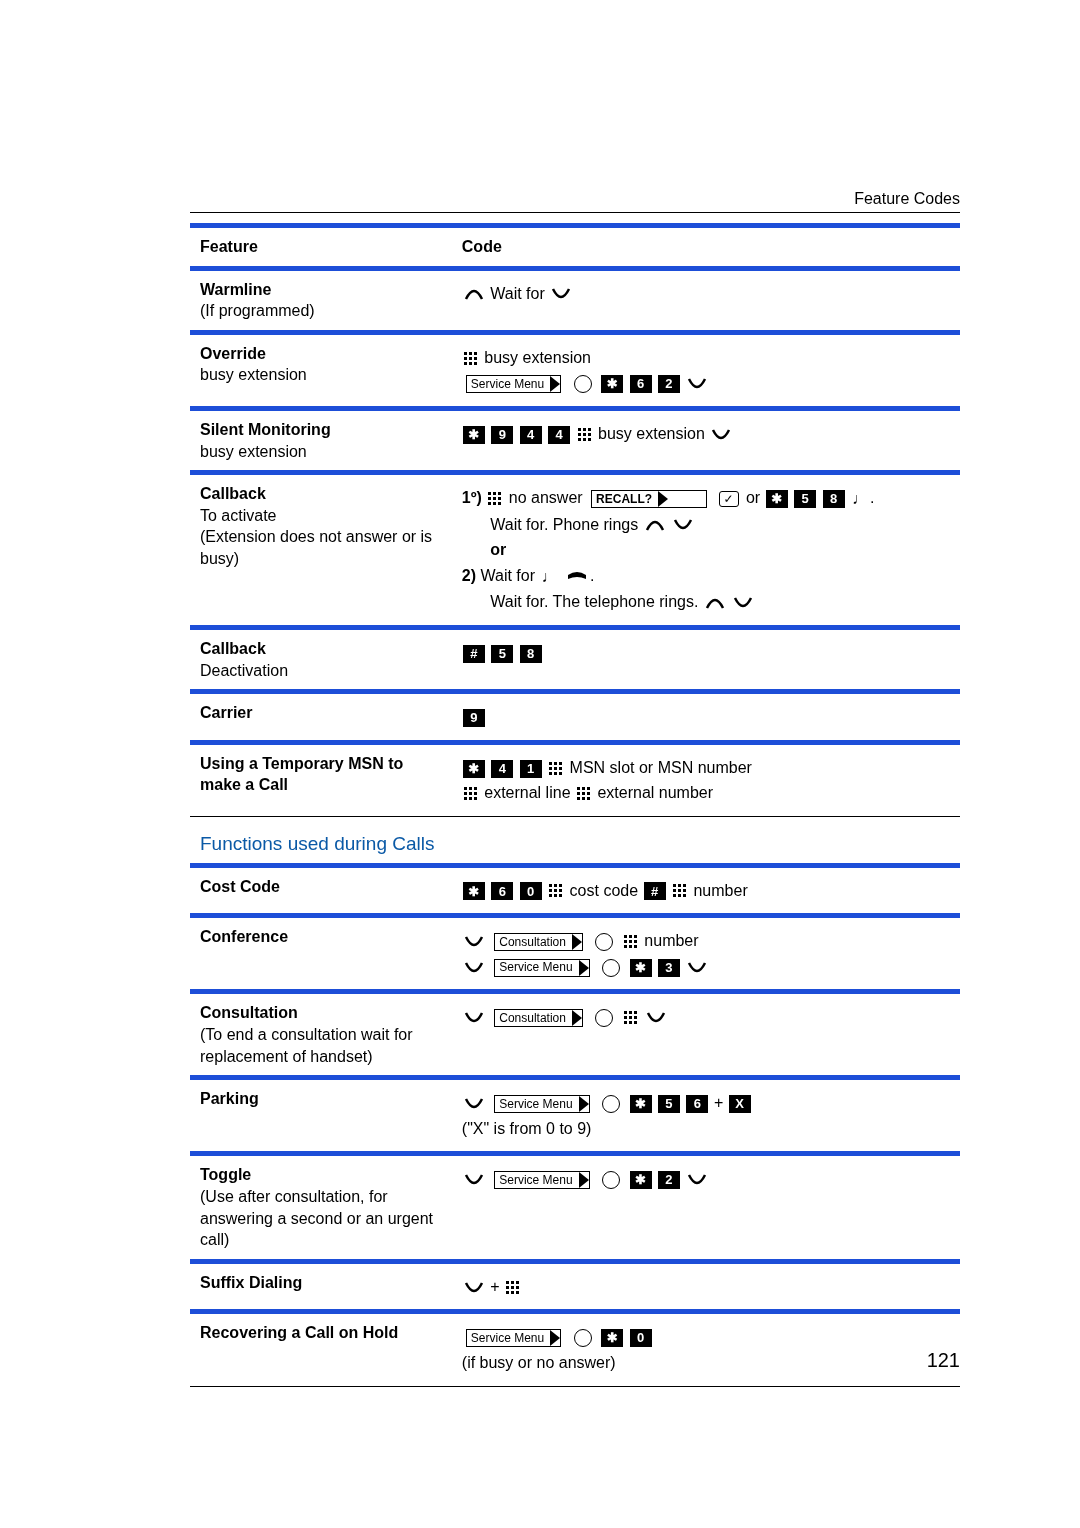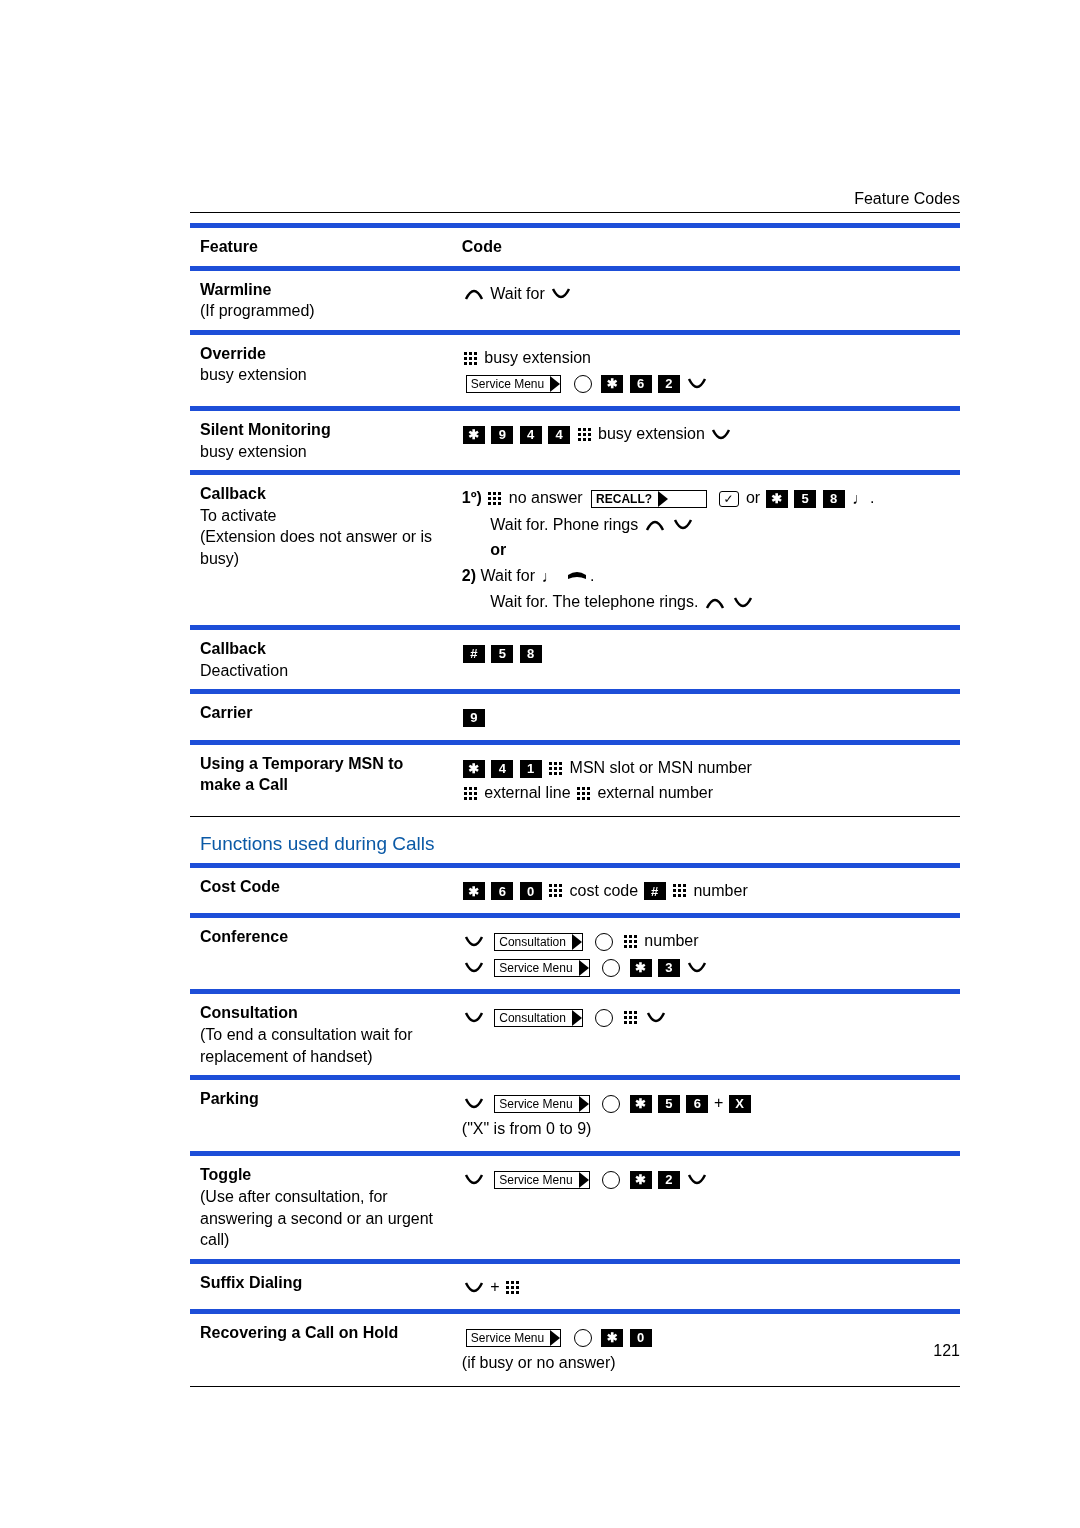--- a/index.html
+++ b/index.html
@@ -59,21 +59,21 @@
     background: #000;
     color: #fff;
     font-weight: 700;
     font-size: 13px;
     vertical-align: middle;
   }
 
   
   .softkey {
     display: inline-flex;
-    align-items: center;
+    align-items: flex-end;
     border: 1px solid #000;
     font-size: 12px;
     padding: 0 0 0 4px;
     margin: 0 4px;
     height: 16px;
     vertical-align: middle;
   }
   .softkey::after {
     content: "";
     display: inline-block;
@@ -111,22 +111,22 @@
     margin: 0 2px;
   }
   .ico svg { display: block; }
 
   .codeblock .line { margin: 4px 0; }
   .indent { display:inline-block; width: 24px; }
 
   .page-number {
     position: absolute;
     right: 120px;
-    bottom: 108px;
-    font-size: 16px;
+    bottom: 96px;
+    font-size: 20px;
   }
 </style>
 </head>
 <body>
 
 <div class="page">
   <div class="header-label">Feature Codes</div>
   <div class="hr-top"></div>
 
   <table class="grid">

